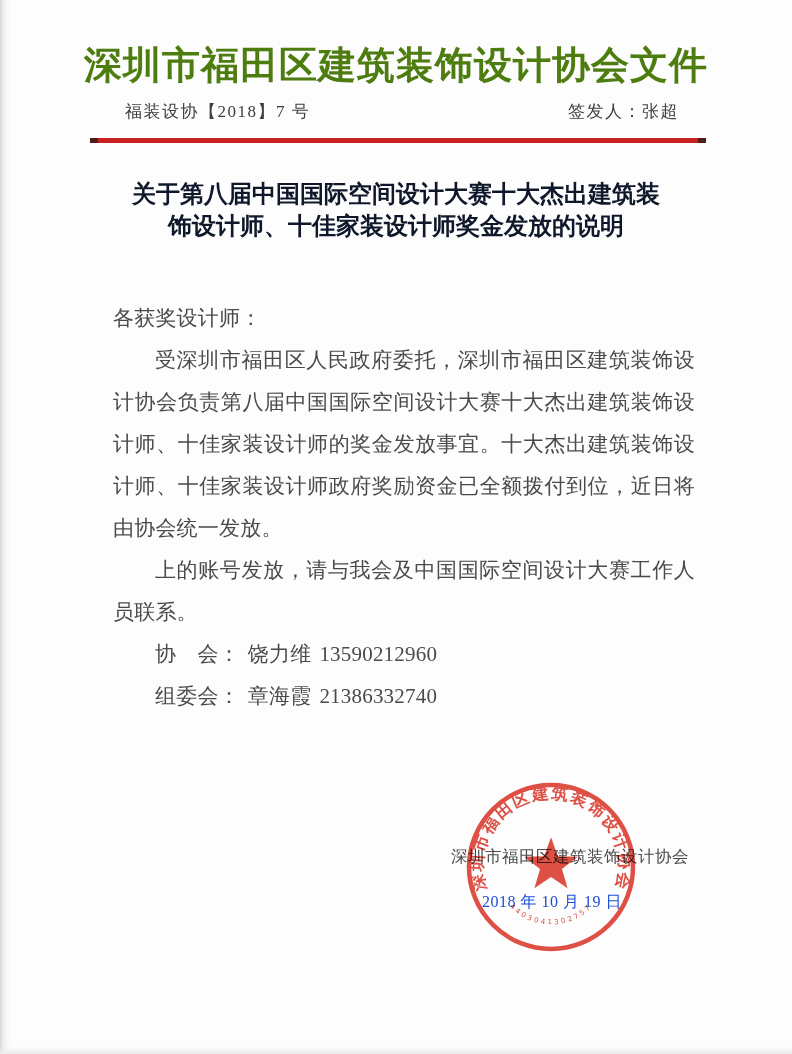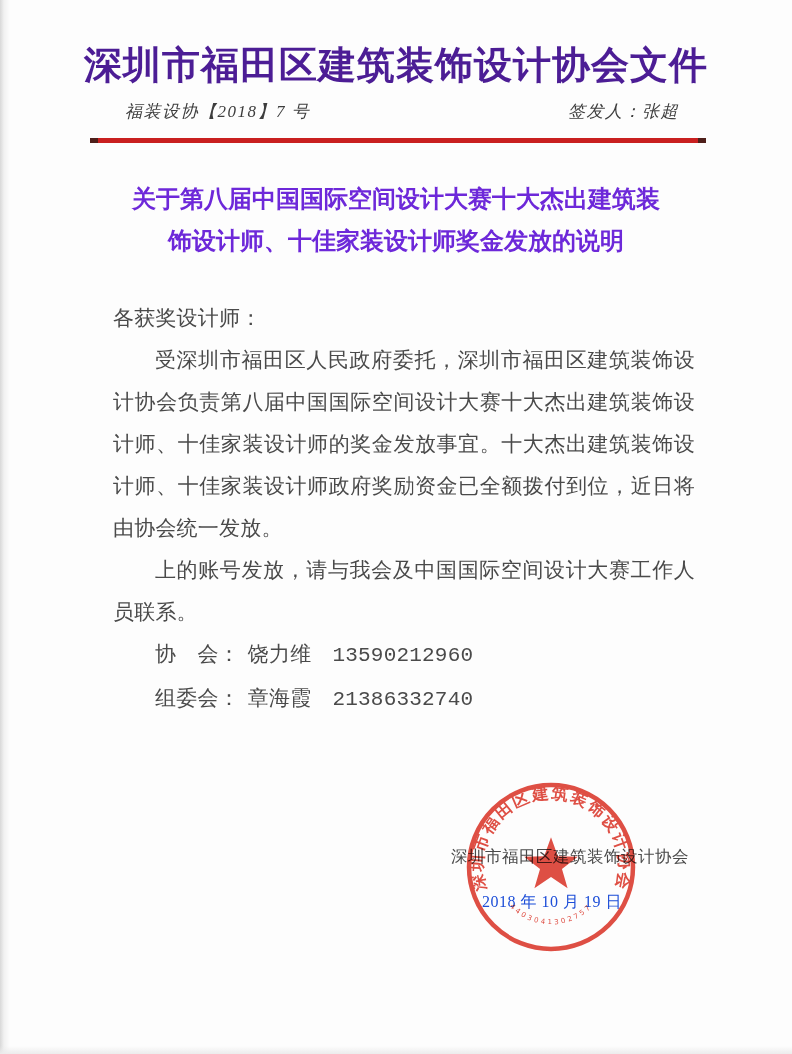--- a/index.html
+++ b/index.html
@@ -33,35 +33,34 @@
   }
 
   .header-title {
     position: absolute;
     top: 40px;
     left: 0; right: 0;
     text-align: center;
     font-size: 38px;
     font-weight: 900;
     letter-spacing: 1px;
-    color: #4c1d95;
+    color: #4d7c0f;
     white-space: nowrap;
   }
 
   .meta-row {
     position: absolute;
     top: 100px;
     left: 125px;
     right: 113px;
     display: flex;
     justify-content: space-between;
     font-size: 17px;
     color: #3d3d3d;
     letter-spacing: 1.5px;
-    font-style: italic;
   }
 
   .red-divider {
     position: absolute;
     top: 138px;
     left: 90px;
     width: 616px;
     height: 5px;
     background: #c92020;
   }
@@ -79,22 +78,22 @@
 
   .doc-title {
     position: absolute;
     top: 178px;
     left: 0; right: 0;
     margin: 0 auto;
     width: 548px;
     text-align: center;
     font-size: 24px;
     font-weight: bold;
-    line-height: 42px;
-    color: #6d28d9;
+    line-height: 32px;
+    color: #0f172a;
   }
 
   .body-block {
     position: absolute;
     top: 297px;
     left: 113px;
     width: 582px;
     font-size: 21px;
     line-height: 42px;
     color: #4a4a4a;
@@ -102,22 +101,22 @@
   }
   .body-block p { margin: 0; }
   .salutation { text-indent: 0; }
   .para {
     text-indent: 2em;
     text-align: justify;
   }
   .contact-line { padding-left: 2em; }
   .contact-line .contact-name { margin-left: 8px; }
   .contact-line .contact-phone {
-    margin-left: 21px;
-    font-family: Liberation Mono, monospace;
+    margin-left: 8px;
+    font-family: Liberation Serif, serif;
   }
 
   .sig-org {
     position: absolute;
     top: 846px;
     left: 451px;
     font-size: 16.5px;
     letter-spacing: 0.5px;
     color: #4a4a4a;
     white-space: nowrap;

